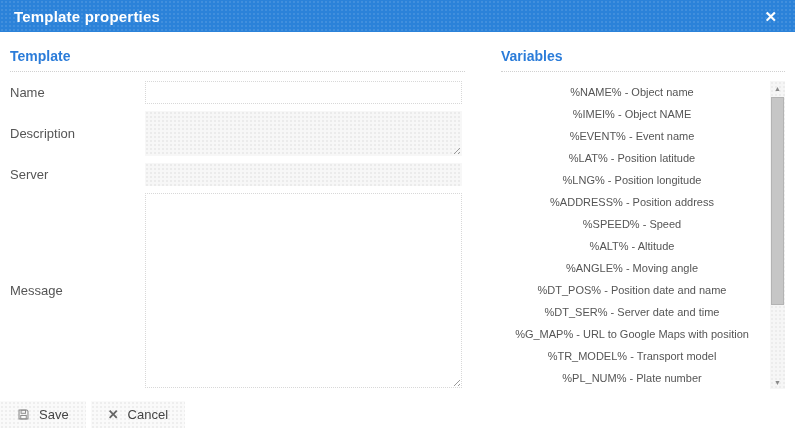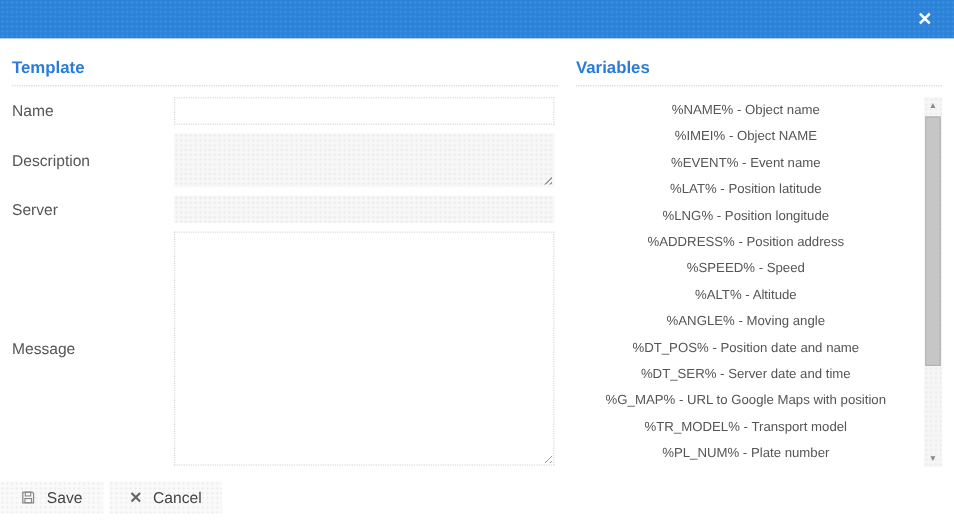--- a/index.html
+++ b/index.html
@@ -23,21 +23,21 @@
     color: #fff;
   }
   .dlg-title { font-size: 15px; font-weight: bold; letter-spacing: .2px; }
   .dlg-close {
     margin-left: auto; cursor: pointer;
     font-size: 15px; font-weight: bold; line-height: 1;
     padding: 2px 4px;
   }
 
   
-  .content { display: flex; padding: 16px 10px 0 10px; }
+  .content { display: flex; padding: 16px 10px 0 10px; gap: 21px; }
   .col-left  { width: 455px; flex: none; }
   .col-right { margin-left: 15px; flex: 1; min-width: 0; }
 
   .section-title {
     color: #2b7cd9; font-size: 14px; font-weight: 600;
     padding: 0 0 7px 0;
     border-bottom: 1px dotted #d0d0d0;
     margin-bottom: 9px;
   }
 
@@ -125,20 +125,21 @@
   }
   .btn .ico { display: flex; align-items: center; }
   .btn .x-glyph { color: #666; font-size: 13px; font-weight: bold; line-height: 1; }
 </style>
 </head>
 <body>
 
 <div class="dialog">
 
   <div class="dlg-header">
+    <span class="dlg-title">Template properties</span>
     <span class="dlg-close">✕</span>
   </div>
 
   <div class="content">
 
     <div class="col-left">
       <div class="section-title">Template</div>
 
       <div class="form-row">
         <span class="form-label">Name</span>

